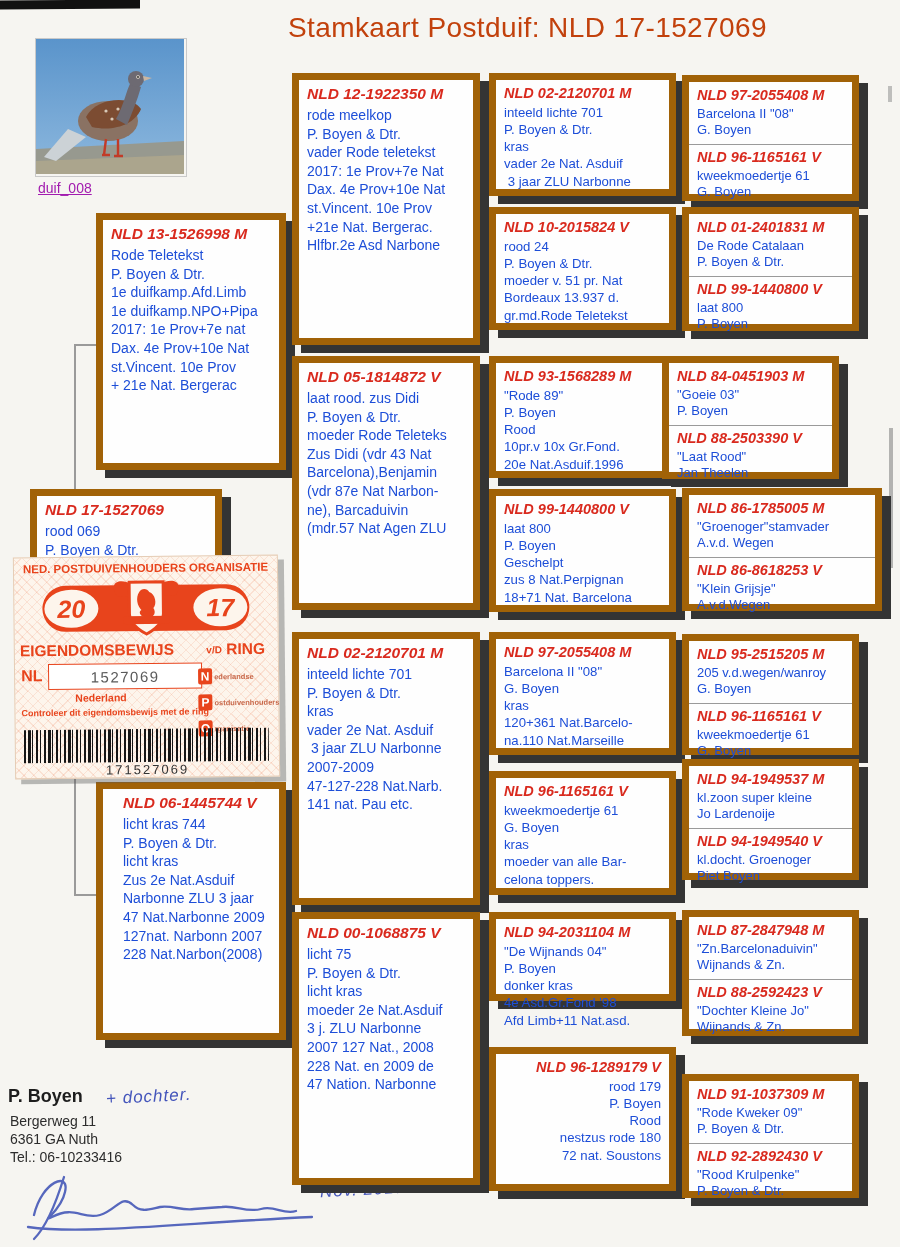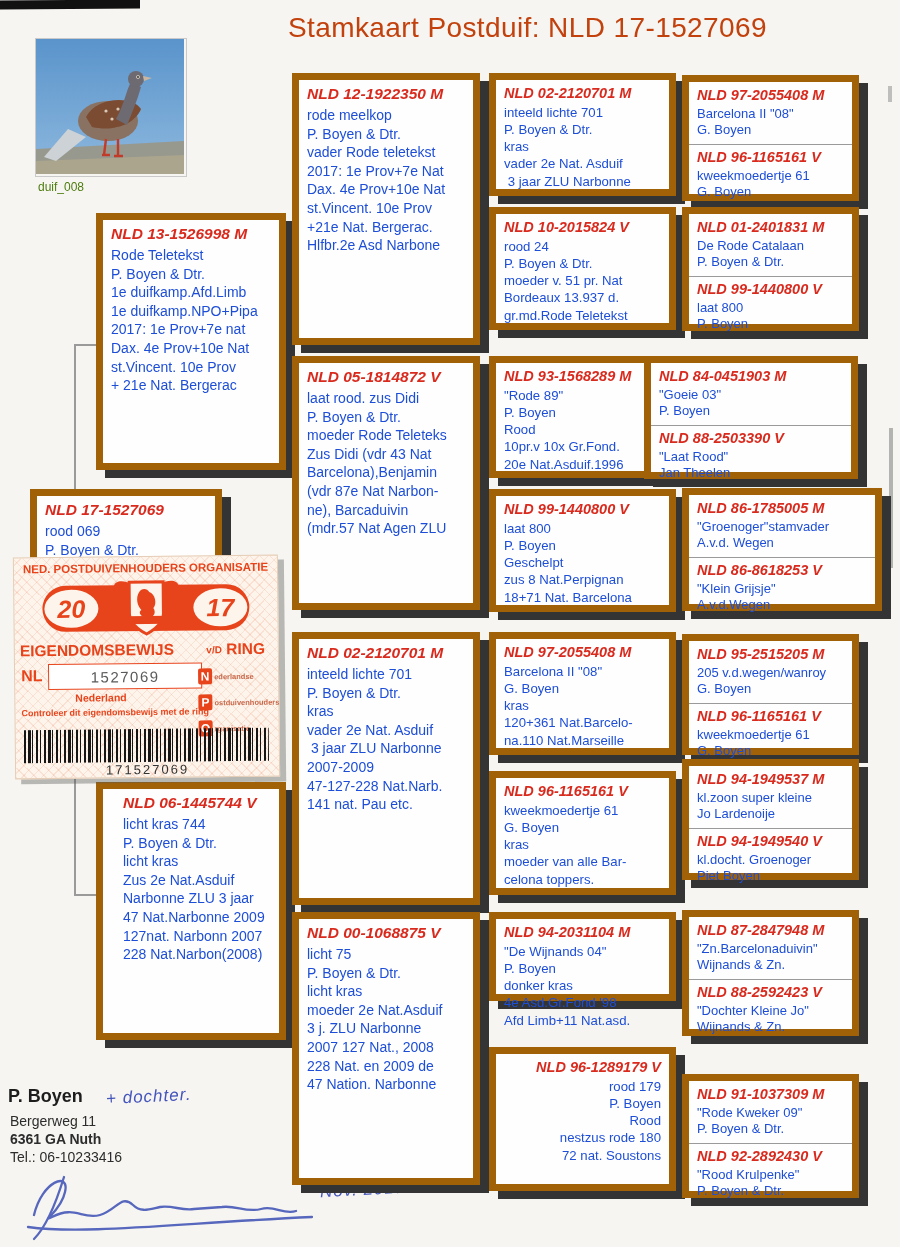--- a/index.html
+++ b/index.html
@@ -22,21 +22,21 @@
     font-size:15.5px; margin-bottom:3px; white-space:nowrap;
   }
   .lines { white-space:pre-wrap; color:#1d4ed8; font-size:14px; line-height:1.33; }
   .col3 .ring, .col4 .ring { font-size:14.5px; }
   .col3 .lines { font-size:13.2px; line-height:1.3; }
   .col4 .lines { font-size:13px; line-height:1.25; }
   .pair-divider { border-top:1.5px solid #9a9a9a; margin:5px -8px 4px; }
   .connector { position:absolute; background:#9a9a9a; z-index:1; }
   
   .photo { position:absolute; left:35px; top:38px; width:150px; height:137px; border:1px solid #c9c9c9; }
-  .photo-caption { position:absolute; left:38px; top:180px; font-size:12px; color:#4d7c0f; }
+  .photo-caption { position:absolute; left:38px; top:180px; font-size:14px; color:#a21caf;text-decoration:underline; }
   
   .card {
     position:absolute; left:14px; top:556px; width:263px; height:220px; z-index:5;
     background:
       repeating-linear-gradient(45deg, rgba(232,90,40,.13) 0 1px, transparent 1px 7px),
       repeating-linear-gradient(-45deg, rgba(232,90,40,.13) 0 1px, transparent 1px 7px),
       #fdf5ec;
     border:1px solid #e5cdb6; transform:rotate(-.6deg);
     box-shadow:6px 5px 0 rgba(90,90,90,.4);
   }
@@ -286,21 +286,21 @@
   </div>
   <div class="box col4" style="left:682px;top:207px;width:177px;height:124px;">
     <div class="ring">NLD 01-2401831 M</div>
     <div class="lines">De Rode Catalaan
 P. Boyen &amp; Dtr.</div>
     <div class="pair-divider"></div>
     <div class="ring">NLD 99-1440800 V</div>
     <div class="lines">laat 800
 P. Boyen</div>
   </div>
-  <div class="box col4" style="left:644px;top:356px;width:214px;height:123px;">
+  <div class="box col4" style="left:662px;top:356px;width:177px;height:123px;">
     <div class="ring">NLD 84-0451903 M</div>
     <div class="lines">"Goeie 03"
 P. Boyen</div>
     <div class="pair-divider"></div>
     <div class="ring">NLD 88-2503390 V</div>
     <div class="lines">"Laat Rood"
 Jan Theelen</div>
   </div>
   <div class="box col4" style="left:682px;top:488px;width:200px;height:123px;">
     <div class="ring">NLD 86-1785005 M</div>
@@ -387,21 +387,21 @@
         <span class="npo-word">rganisatie</span>
       </div>
     </div>
     <div class="barcode"></div>
     <div class="barcode-num">171527069</div>
   </div>
 
   <div class="owner-name">P. Boyen</div>
   <div class="hand hand-suffix">+ dochter.</div>
   <div class="owner-line" style="top:1113px;">Bergerweg 11</div>
-  <div class="owner-line" style="top:1131px;font-weight:bold;">6361 GA Nuth</div>
+  <div class="owner-line" style="top:1131px;">6361 GA Nuth</div>
   <div class="owner-line" style="top:1149px;">Tel.: 06-10233416</div>
 
   <svg class="signature" width="300" height="80" viewBox="0 0 300 80">
     <g fill="none" stroke="#3b4fb4" stroke-width="2.3" stroke-linecap="round" opacity=".85">
       <path d="M14 50 C22 16, 50 6, 45 27 C41 46, 20 58, 32 52 C55 40, 62 55, 80 50 C97 45, 101 29, 113 40 C121 48, 130 44, 140 42 C152 40, 162 46, 174 44 L202 42 C216 40, 226 48, 241 44 C255 40, 263 50, 276 46"></path>
       <path d="M44 12 C36 38, 26 62, 14 74"></path>
       <path d="M8 62 C64 70, 160 58, 292 52"></path>
     </g>
   </svg>
   <div class="hand hand-date">Nov. 2017</div>

